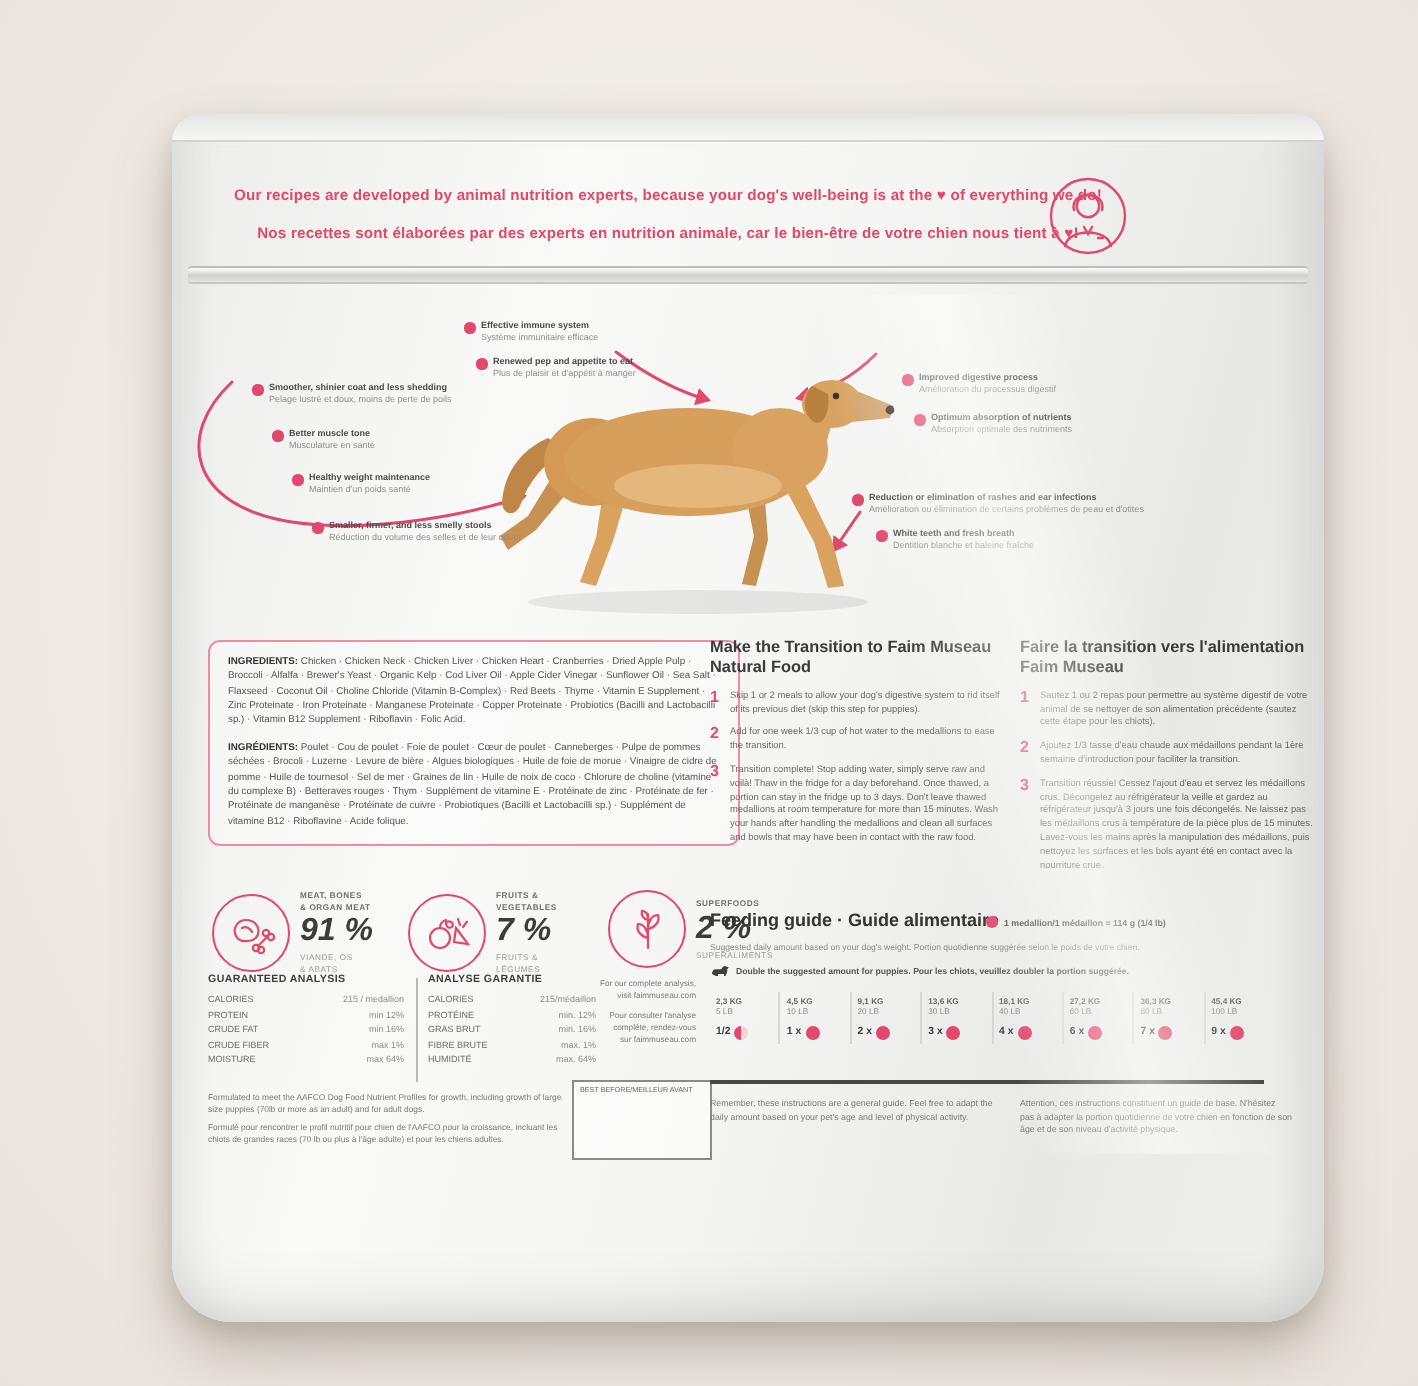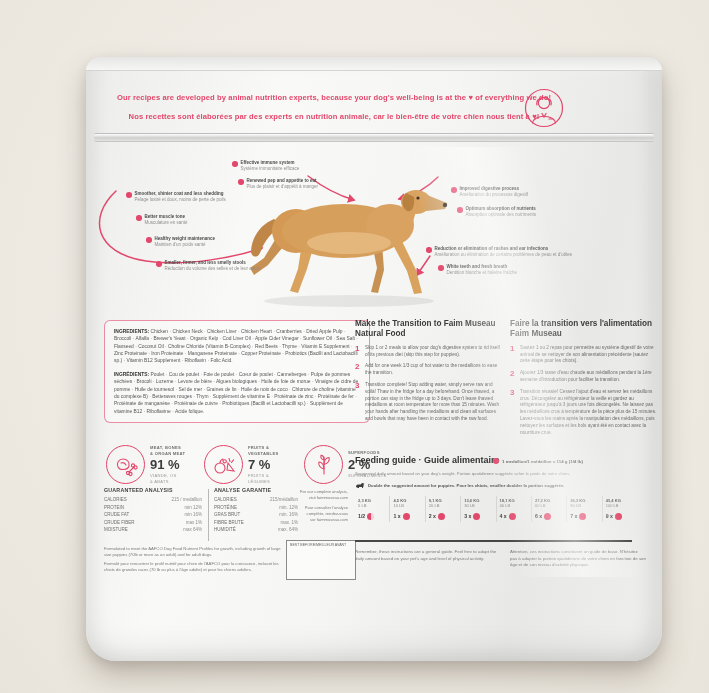--- a/index.html
+++ b/index.html
@@ -35,21 +35,21 @@
   .trans h3{margin:0 0 6px;font-size:8.2px;line-height:1.2;color:#3b3b3b;}
   .step{display:flex;gap:4px;margin-bottom:5px;}
   .step .num{font-size:8px;font-weight:700;color:#e2486b;line-height:1;flex:0 0 6px;}
   .step .txt{font-size:4.7px;line-height:1.45;color:#6a6a6a;}
   .comp-item{position:absolute;display:flex;gap:5px;align-items:center;}
   .comp-icon{width:37px;height:37px;border:1.2px solid #e2486b;border-radius:50%;
     display:flex;align-items:center;justify-content:center;flex:0 0 auto;}
   .comp-top,.comp-bottom{font-size:4.1px;letter-spacing:.3px;white-space:pre-line;line-height:1.35;}
   .comp-top{color:#6f6f6f;font-weight:700;}
   .comp-bottom{color:#9a9a9a;}
-  .comp-value{font-size:13px;font-weight:700;color:#3c3c3c;margin:1px 0;}
+  .comp-value{font-size:16px;font-weight:700;color:#3c3c3c;margin:1px 0;font-style:italic;}
   .ga{position:absolute;top:430px;}
   .ga h4{margin:0 0 4px;font-size:5.3px;color:#3f3f3f;letter-spacing:.2px;}
   .ga .row{display:flex;justify-content:space-between;font-size:4.5px;color:#6d6d6d;margin-bottom:2.6px;}
   .ga .row .v{color:#8d8d8d;}
   .vdiv{position:absolute;left:122px;top:432px;width:1px;height:52px;background:#b9b9b7;}
   .note{position:absolute;left:214px;top:432px;width:48px;font-size:4.1px;color:#7a7a7a;
     text-align:right;line-height:1.45;}
   .note p{margin:0 0 4px;}
   .bb-box{position:absolute;left:200px;top:483px;width:62px;height:34px;border:1px solid #8a8a8a;
     background:rgba(255,255,255,.5);font-size:3.6px;color:#666;padding:2px 3px;}

